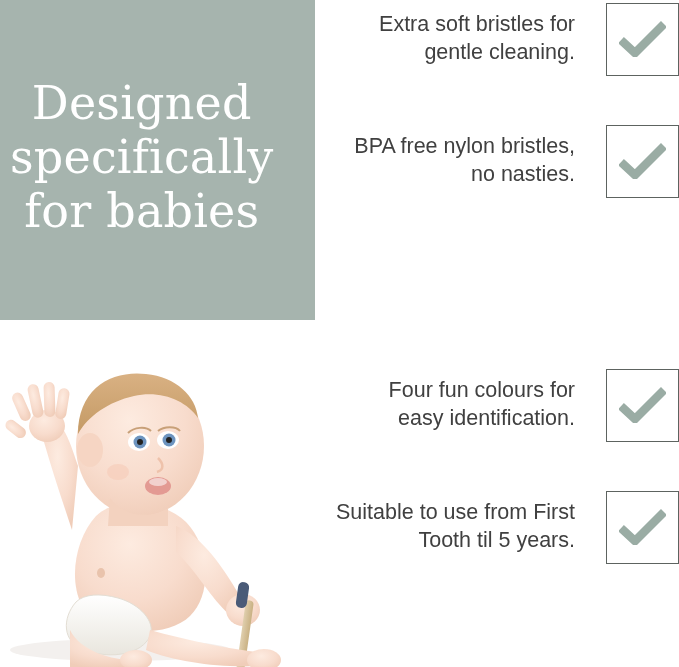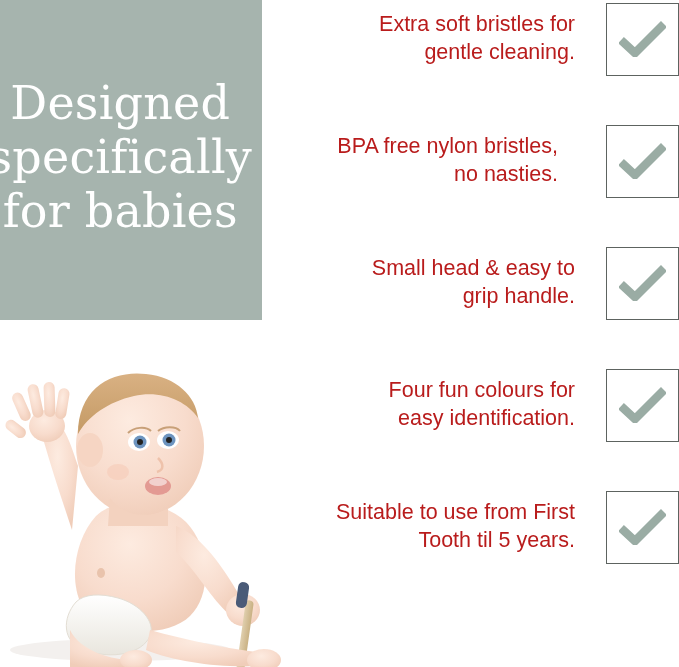--- a/index.html
+++ b/index.html
@@ -18,26 +18,26 @@
     width: 679px;
     height: 667px;
     background: #ffffff;
   }
 
   
   #hero-panel {
     position: absolute;
     left: 0px;
     top: 0px;
-    width: 262px;
+    width: 315px;
     height: 320px;
     background: #a6b4ae;
     display: flex;
     align-items: center;
-    justify-content: flex-end;
+    justify-content: flex-start;
   }
   #hero-title {
     font-family: "DejaVu Serif", "Liberation Serif", serif;
     font-weight: 400;
     font-size: 46px;
     line-height: 1.17;
     color: #ffffff;
     text-align: center;
     letter-spacing: 0.2px;
     padding: 0 10px 4px 10px;
@@ -72,21 +72,21 @@
     align-items: center;
     justify-content: flex-end;
   }
   .feature-text {
     flex: 1 1 auto;
     text-align: right;
     font-family: "Liberation Sans", sans-serif;
     font-weight: 400;
     font-size: 21.5px;
     line-height: 1.28;
-    color: #b91c1c;
+    color: #404040;
     padding-right: 31px;
     white-space: pre-line;
   }
   .checkbox {
     flex: 0 0 auto;
     width: 73px;
     height: 73px;
     box-sizing: border-box;
     border: 1.6px solid #5d6360;
     background: #ffffff;
@@ -199,39 +199,30 @@
     <div class="feature-row" style="top:2px;">
       <div class="feature-text">Extra soft bristles for
 gentle cleaning.</div>
       <div class="checkbox">
         <svg width="47" height="36" viewBox="0 0 47 36">
           <path d="M2 19 L16 32 L45 3" stroke="#9aaca4" stroke-width="8.5" fill="none" stroke-linecap="butt" stroke-linejoin="miter"></path>
         </svg>
       </div>
     </div>
 
-    <div class="feature-row" style="top:124px;gap:17px;">
+    <div class="feature-row" style="top:124px;">
       <div class="feature-text">BPA free nylon bristles,
 no nasties.</div>
       <div class="checkbox">
         <svg width="47" height="36" viewBox="0 0 47 36">
           <path d="M2 19 L16 32 L45 3" stroke="#9aaca4" stroke-width="8.5" fill="none" stroke-linecap="butt" stroke-linejoin="miter"></path>
         </svg>
       </div>
     </div>
 
-    <div class="feature-row" style="top:246px;">
-      <div class="feature-text">Small head &amp; easy to
-grip handle.</div>
-      <div class="checkbox">
-        <svg width="47" height="36" viewBox="0 0 47 36">
-          <path d="M2 19 L16 32 L45 3" stroke="#9aaca4" stroke-width="8.5" fill="none" stroke-linecap="butt" stroke-linejoin="miter"></path>
-        </svg>
-      </div>
-    </div>
 
     <div class="feature-row" style="top:368px;justify-content:center;">
       <div class="feature-text">Four fun colours for
 easy identification.</div>
       <div class="checkbox">
         <svg width="47" height="36" viewBox="0 0 47 36">
           <path d="M2 19 L16 32 L45 3" stroke="#9aaca4" stroke-width="8.5" fill="none" stroke-linecap="butt" stroke-linejoin="miter"></path>
         </svg>
       </div>
     </div>

